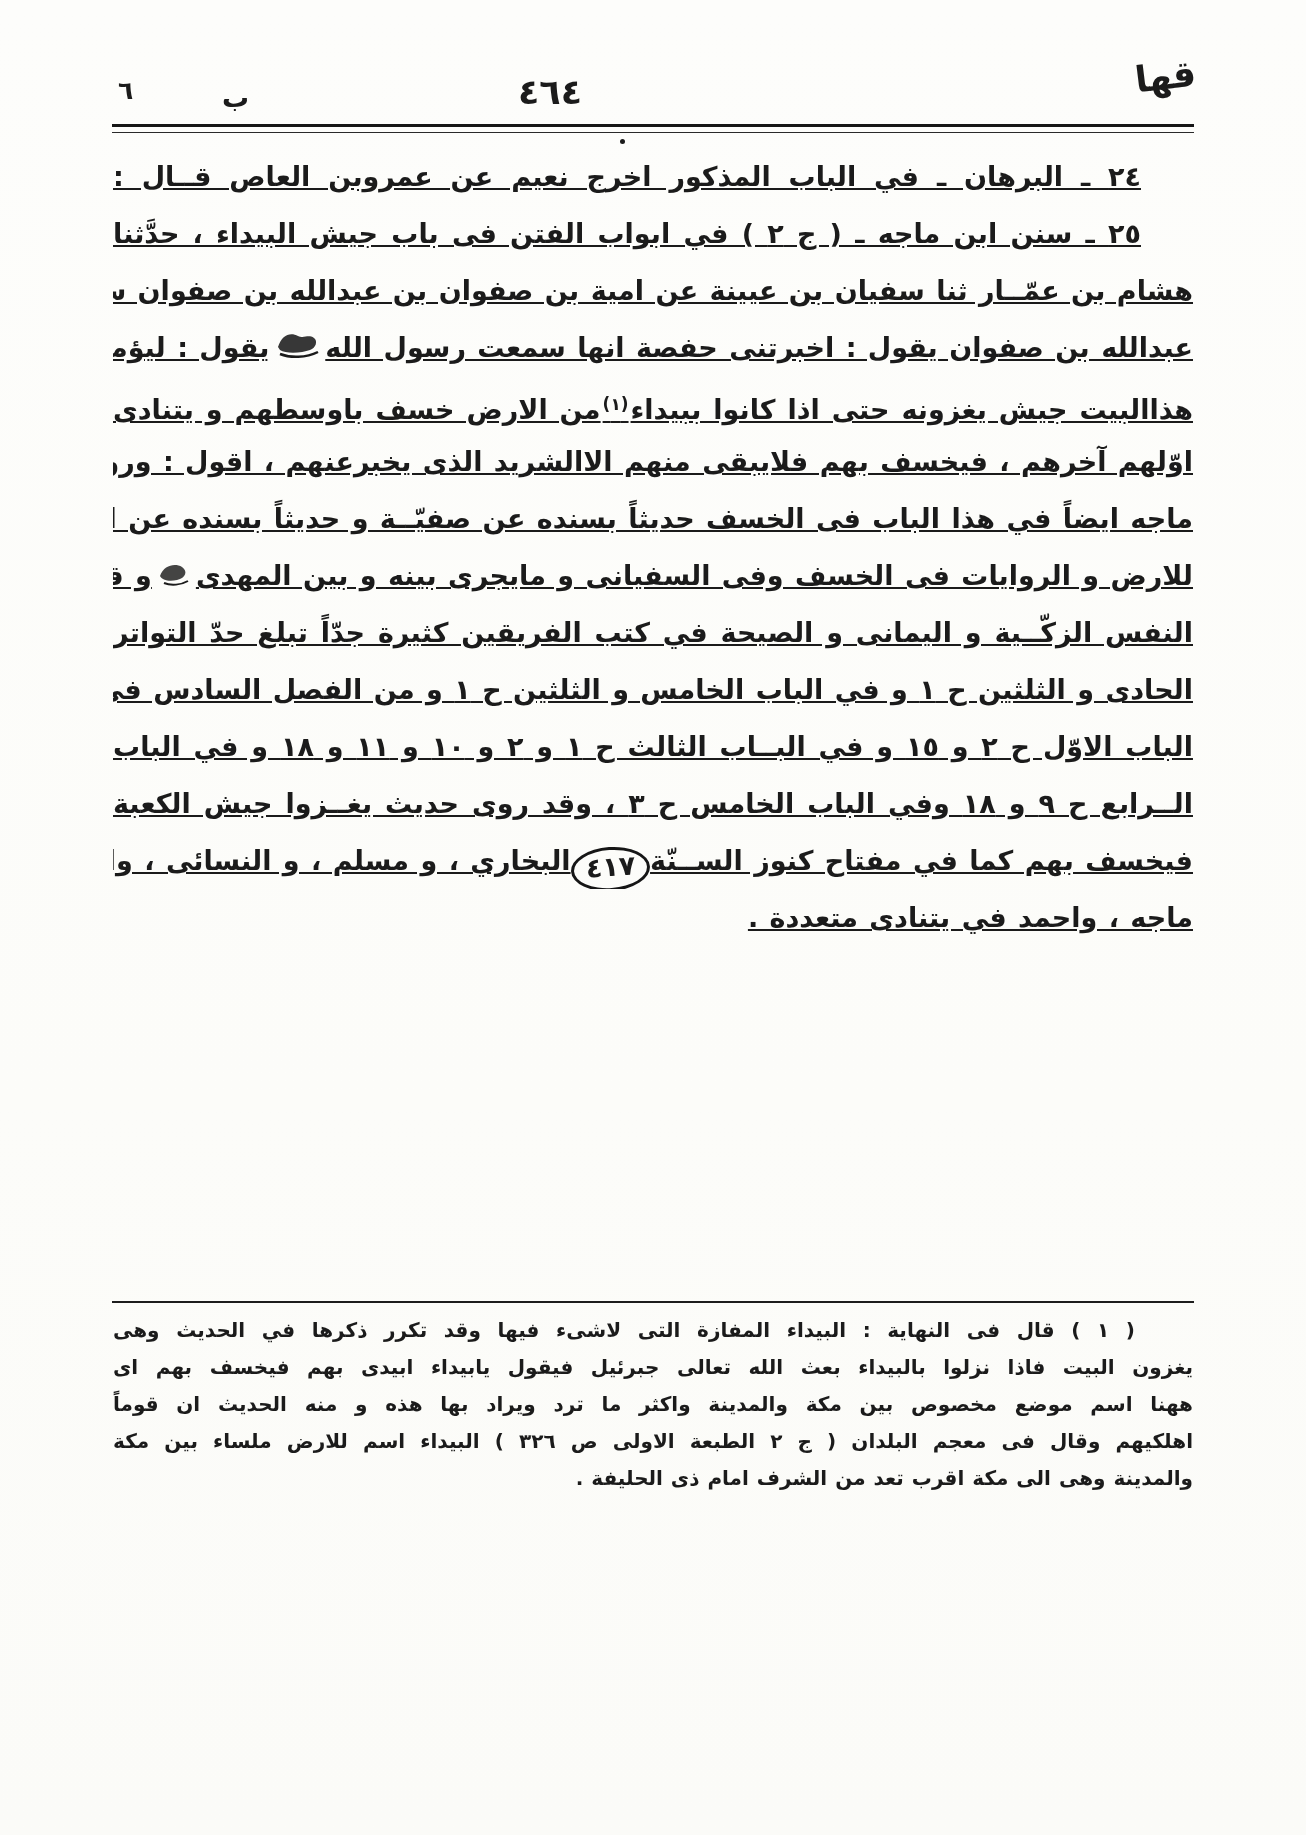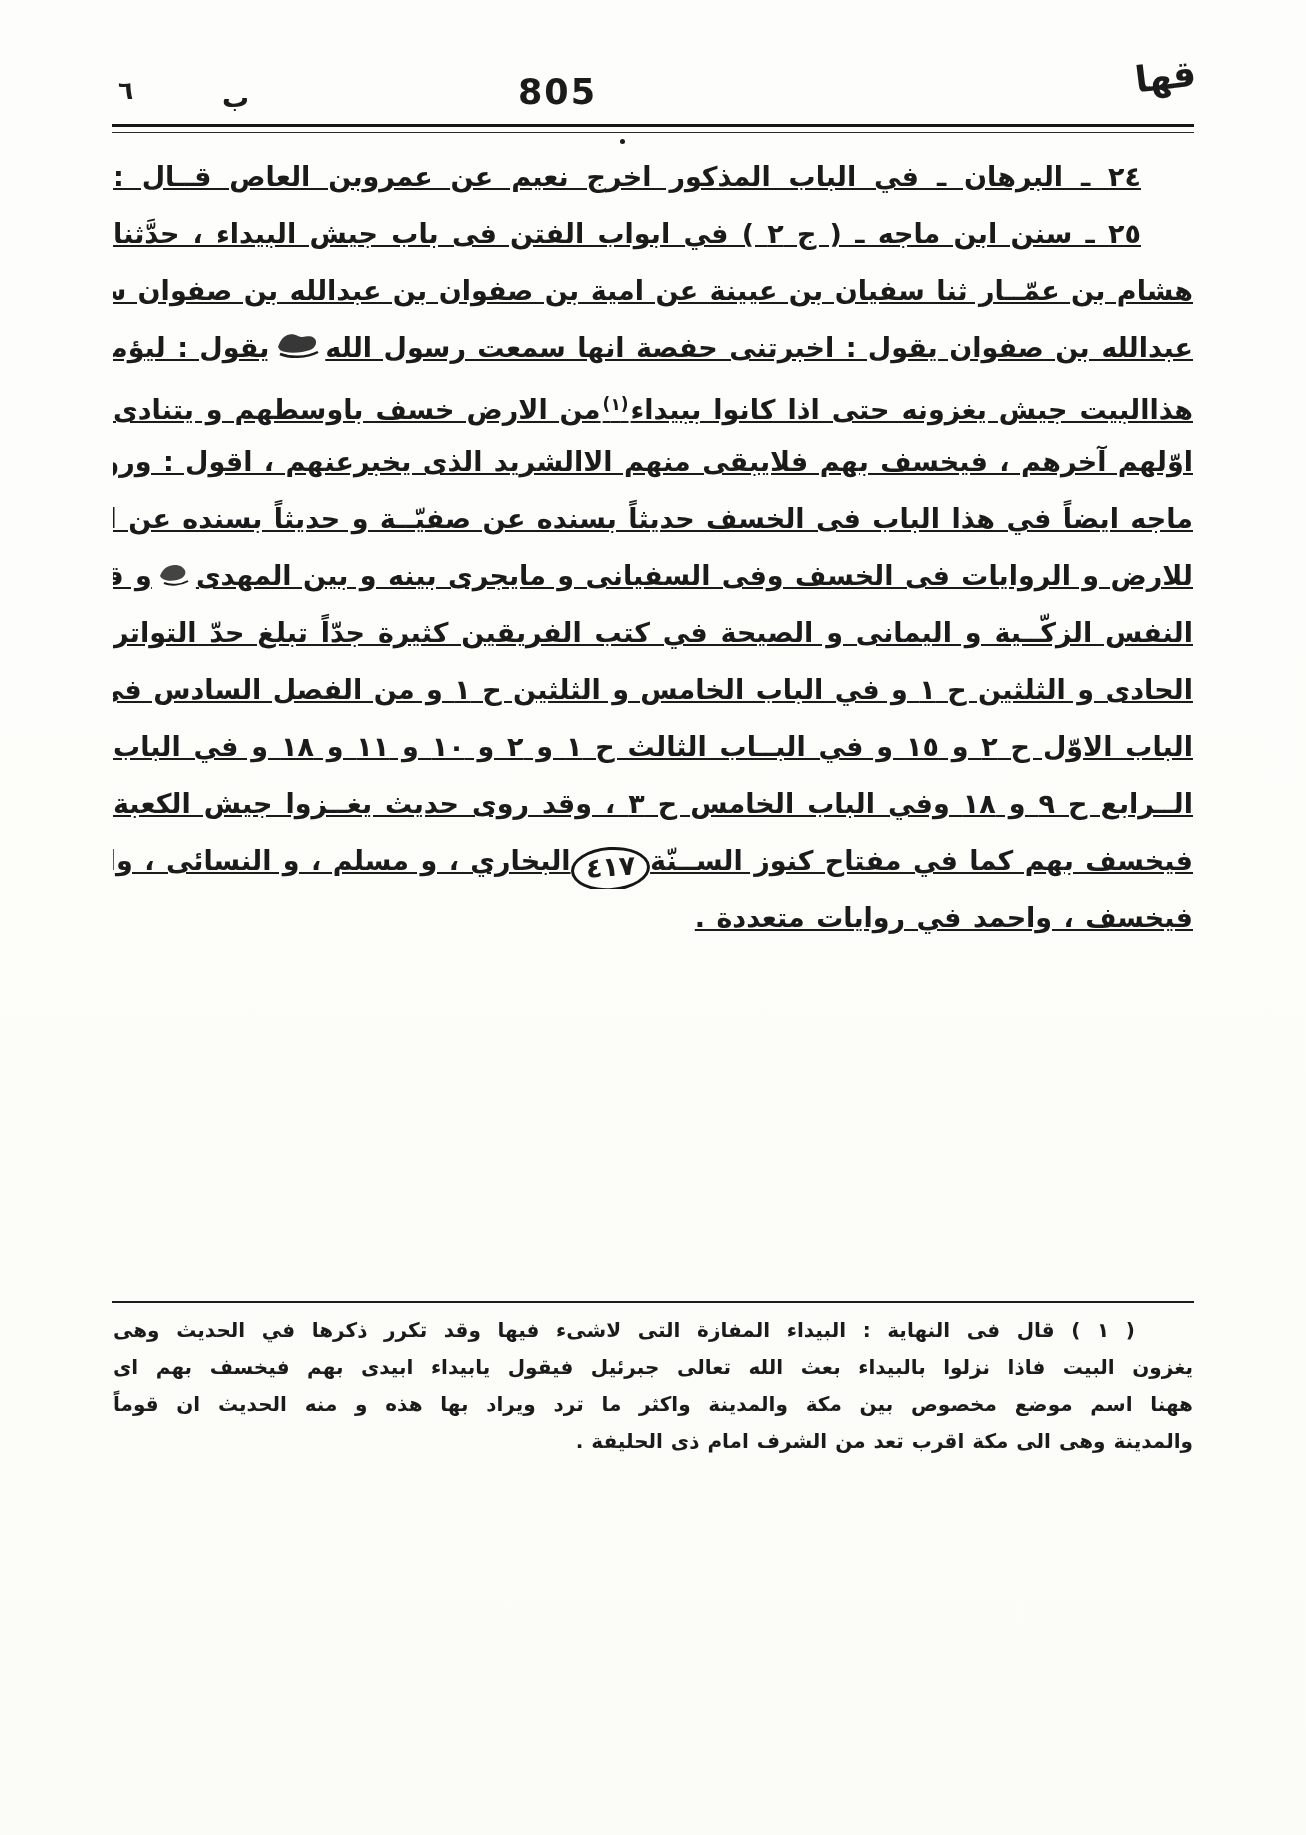--- a/index.html
+++ b/index.html
@@ -59,21 +59,21 @@
   .fline.end{text-align-last:right;-moz-text-align-last:right;}
   .f-ind{padding-right:58px;}
 </style>
 </head>
 <body>
 
 <div class="page">
 
   <span class="hdr-mark hdr-left-num">٦</span>
   <span class="hdr-mark hdr-left-letter">ب</span>
-  <span class="hdr-mark hdr-page-num">805</span>
+  <span class="hdr-mark hdr-page-num">٤٦٤</span>
   <span class="hdr-mark hdr-right-mark">قها</span>
   <div class="rule-thick"></div>
   <div class="rule-thin"></div>
   <div class="center-dot"></div>
 
   <div class="body-block">
     <div class="bline ind-lg">٢٤ ـ البرهان ـ في الباب المذكور اخرج نعيم عن عمروبن العاص قــال :</div>
     <div class="bline ind-lg">٢٥ ـ سنن ابن ماجه ـ ( ج ٢ ) في ابواب الفتن فى باب جيش البيداء ، حدَّثنا</div>
     <div class="bline">هشام بن عمّــار ثنا سفيان بن عيينة عن امية بن صفوان بن عبدالله بن صفوان سمع جدَّه</div>
 
@@ -92,24 +92,25 @@
             <path d="M8 24 C15 27, 25 26, 32 22" stroke="#1b1b1b" stroke-width="2" fill="none"></path>
           </svg></span><span>و قتل</span></div>
 
     <div class="bline">النفس الزكّــية و اليمانى و الصيحة في كتب الفريقين كثيرة جدّاً تبلغ حدّ التواتر</div>
     <div class="bline">الحادى و الثلثين ح ١ و في الباب الخامس و الثلثين ح ١ و من الفصل السادس في</div>
     <div class="bline">الباب الاوّل ح ٢ و ١٥ و في البــاب الثالث ح ١ و ٢ و ١٠ و ١١ و ١٨ و في الباب</div>
     <div class="bline">الــرابع ح ٩ و ١٨ وفي الباب الخامس ح ٣ ، وقد روى حديث يغــزوا جيش الكعبة</div>
 
     <div class="bline"><span>فيخسف بهم كما في مفتاح كنوز الســنّة</span><span class="circled-num">٤١٧</span><span>البخاري ، و مسلم ، و النسائى ، وابن</span></div>
 
-    <div class="bline end">فيخسف ، واحمد في روايات متعددة .</div>
+    <div class="bline end">ماجه ، واحمد في يتنادى متعددة .</div>
   </div>
 
   <div class="foot-divider"></div>
   <div class="foot-block">
     <div class="fline f-ind">( ١ ) قال فى النهاية : البيداء المفازة التى لاشىء فيها وقد تكرر ذكرها في الحديث وهى</div>
     <div class="fline">يغزون البيت فاذا نزلوا بالبيداء بعث الله تعالى جبرئيل فيقول يابيداء ابيدى بهم فيخسف بهم اى</div>
     <div class="fline">ههنا اسم موضع مخصوص بين مكة والمدينة واكثر ما ترد ويراد بها هذه و منه الحديث ان قوماً</div>
+    <div class="fline">اهلكيهم وقال فى معجم البلدان ( ج ٢ الطبعة الاولى ص ٣٢٦ ) البيداء اسم للارض ملساء بين مكة</div>
     <div class="fline end">والمدينة وهى الى مكة اقرب تعد من الشرف امام ذى الحليفة .</div>
   </div>
 
 </div>
 
 </body></html>

